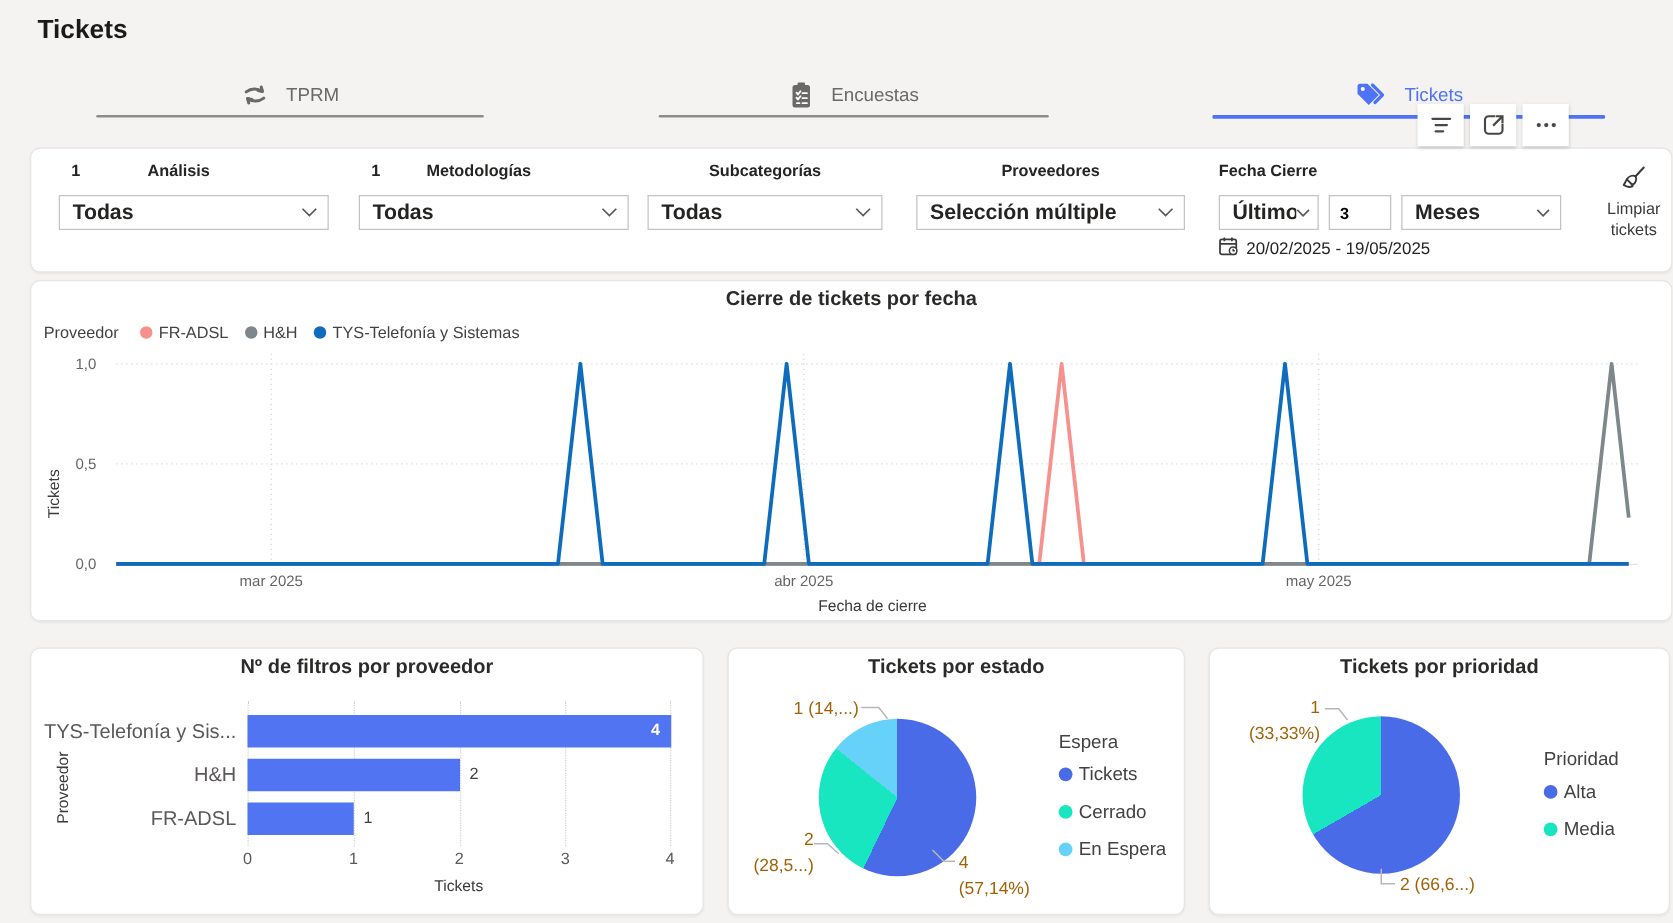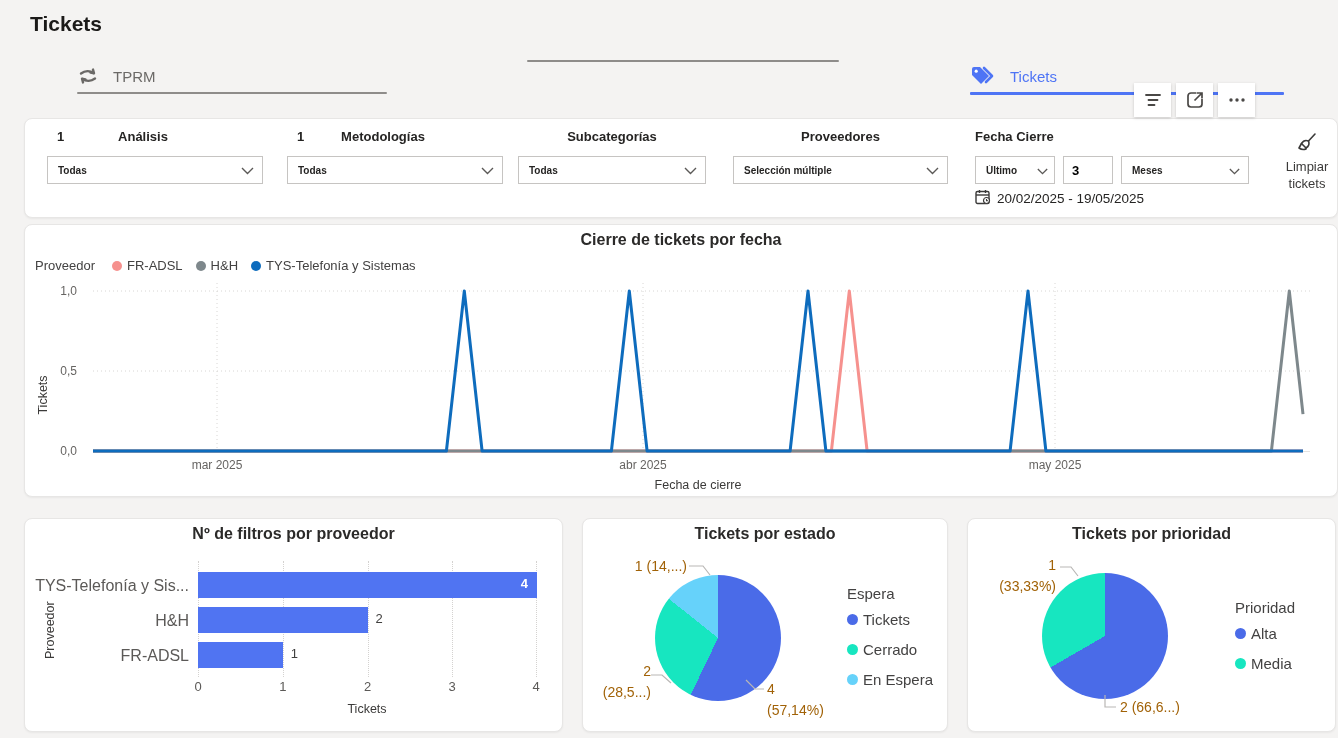--- a/index.html
+++ b/index.html
@@ -4,21 +4,21 @@
 <style>
   * { margin:0; padding:0; box-sizing:border-box; }
   html,body { width:1338px; height:738px; }
   body { font-family:"Liberation Sans", sans-serif; background:#F4F3F2; color:#252423; overflow:hidden; }
   .screen { position:relative; width:1338px; height:738px;margin-left:12px; }
 
   .page-title { position:absolute; left:18px; top:12px; font-size:21px; font-weight:700; color:#1B1A19; }
 
   
   .tab { position:absolute; top:60px; height:38px; cursor:pointer; }
-  .tab-inner { display:flex; align-items:center; gap:14px; height:32px; }
+  .tab-inner { display:flex; align-items:center; justify-content:center; gap:14px; height:32px; }
   .tab-label { font-size:15px; color:#6B6967; }
   .tab-underline { height:2px; background:#8E8C8A; border-radius:1px; }
   .tab.active .tab-label { color:#4E74F5; }
   .tab.active .tab-underline { background:#4E74F5; height:3px; }
   .tab-icon svg { display:block; }
 
   .vis-toolbar { position:absolute; left:1122px; top:83px; display:flex; gap:5px; z-index:5; }
   .tool-btn { width:37px; height:34px; background:#fff; box-shadow:0 1px 3px rgba(0,0,0,.18); display:flex; align-items:center; justify-content:center; cursor:pointer; }
 
   
@@ -28,21 +28,21 @@
   .bar-card    { left:12px; top:518px; width:539px;  height:214px; }
   .pie-card-1  { left:570px; top:518px; width:366px; height:214px; }
   .pie-card-2  { left:955px; top:518px; width:369px; height:214px; }
 
   
   .fcol { position:absolute; top:8px; }
   .fcount { position:absolute; left:22px; top:2px; font-size:13px; font-weight:700; }
   .flabel { display:block; text-align:center; font-size:13px; font-weight:700; padding-top:2px; }
   .flabel.left { text-align:left; }
   .dropdown { position:absolute; height:28px; background:#fff; border:1px solid #C6C4C2; display:flex; align-items:center; justify-content:space-between; padding:0 8px 0 10px; cursor:pointer; }
-  .dd-value { font-size:10px; font-weight:700; color:#252423; white-space:nowrap; overflow:hidden; }
+  .dd-value { font-size:17px; font-weight:700; color:#252423; white-space:nowrap; overflow:hidden; }
   .num-input { position:absolute; height:28px; border:1px solid #C6C4C2; font-size:13px; font-weight:700; padding:0 8px; font-family:"Liberation Sans",sans-serif; }
   .date-row { position:absolute; display:flex; align-items:center; gap:6px; font-size:13.5px; color:#252423; }
   .clear-btn { position:absolute; left:1246px; top:12px; width:72px; text-align:center; font-size:13px; color:#3B3A39; cursor:pointer; line-height:17px; }
   .clear-btn svg { display:block; margin:0 auto 3px; }
 
   
   .chart-title { text-align:center; font-size:16px; font-weight:700; color:#2B2A29; padding-top:6px; }
   .legend-row { position:absolute; left:10px; top:33px; display:flex; align-items:center; gap:13px; font-size:13px; color:#434242; }
   .legend-item { display:flex; align-items:center; gap:5px; cursor:pointer; }
   .dot { width:10px; height:10px; border-radius:50%; background:#999; flex:none; }
@@ -87,20 +87,37 @@
               <path d="M8.5 14.5 L5 13.8 L6 17.4"></path>
             </g>
           </svg>
       </span>
       <span class="tab-label">TPRM</span>
     </div>
     <div class="tab-underline"></div>
   </div>
 
   <div class="tab" style="left:515px; width:312px;">
+    <div class="tab-inner">
+      <span class="tab-icon">
+        <svg width="20" height="22" viewBox="0 0 20 22">
+            <rect x="3" y="3" width="14" height="18" rx="2" fill="#6B6967"></rect>
+            <rect x="7" y="1" width="6" height="4" rx="1" fill="#6B6967"></rect>
+            <g stroke="#fff" stroke-width="1.5" stroke-linecap="round">
+              <path d="M6.2 9.2 l1.2 1.2 2-2.4" fill="none"></path>
+              <path d="M11 9.5 h3.5"></path>
+              <path d="M6.2 13.2 l1.2 1.2 2-2.4" fill="none"></path>
+              <path d="M11 13.5 h3.5"></path>
+              <path d="M6.5 17.5 h2"></path>
+              <path d="M11 17.5 h3.5"></path>
+            </g>
+          </svg>
+      </span>
+      <span class="tab-label">Encuestas</span>
+    </div>
     <div class="tab-underline"></div>
   </div>
 
   <div class="tab active" style="left:958px; width:314px;">
     <div class="tab-inner">
       <span class="tab-icon">
         <svg width="26" height="22" viewBox="0 0 26 22">
             <path d="M2 4 a2 2 0 0 1 2-2 h6 l9 9 -8 8 -9-9 z" fill="#4E74F5"></path>
             <circle cx="6.2" cy="6.2" r="1.6" fill="#fff"></circle>
             <path d="M14 3 l8 8 -6 6" stroke="#4E74F5" stroke-width="2.6" fill="none" stroke-linecap="round" stroke-linejoin="round"></path>

